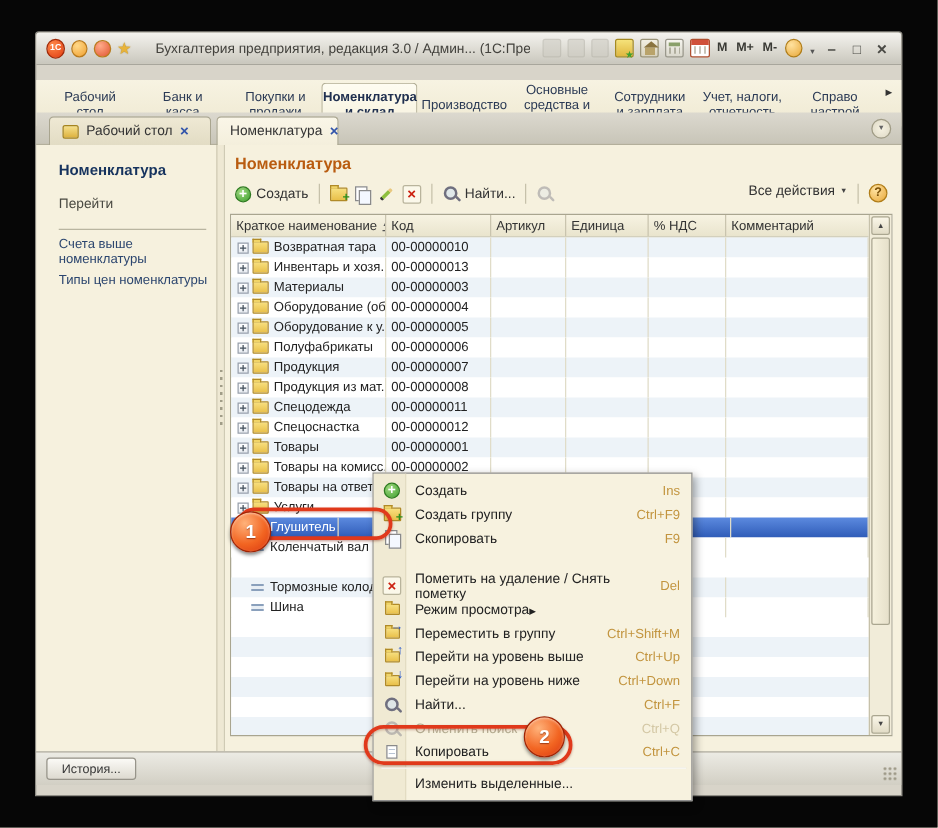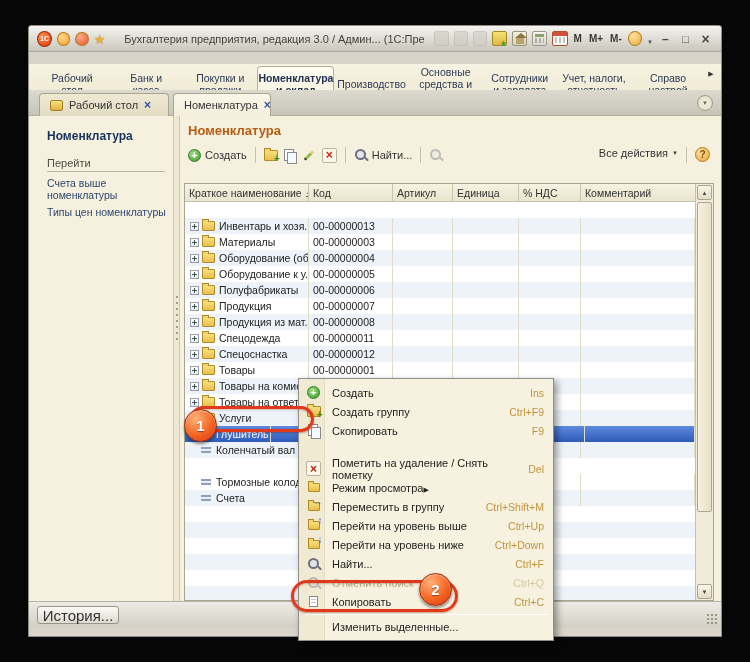--- a/index.html
+++ b/index.html
@@ -72,21 +72,21 @@
   .dt-x::before { content:"×"; color:#3355aa; font-weight:bold; font-size:12px; }
   .dt-round { position:absolute; right:8px; top:5px; width:16px; height:16px; border-radius:50%;
               background:radial-gradient(#f6f2e2,#ddd8c4); border:1px solid #a09c86;
               display:flex; align-items:center; justify-content:center; }
   .dt-round::before { content:"▼"; font-size:6px; color:#666; }
 
   
   .content { position:absolute; left:0; top:90px; width:100%; height:485px; background:#f6f1de; }
   .sidebar { position:absolute; left:4px; top:3px; width:139px; height:479px; background:#f6f1de; padding:10px 0 0 14px; }
   .sb-title { font-size:12px; font-weight:bold; color:#16335e; margin-bottom:14px; }
-  .sb-sec { font-size:11px; color:#4a4a42; padding-bottom:2px; border-bottom:1px solid #b9b5a0; width:118px; margin-bottom:5px; }
+  .sb-sec { font-size:11px; color:#4a4a42; padding-bottom:14px; border-bottom:1px solid #b9b5a0; width:118px; margin-bottom:5px; }
   .sb-link { font-size:10.5px; color:#2c466f; margin-bottom:5px; cursor:pointer; }
   .splitter { position:absolute; left:144px; top:0; width:6px; height:485px; background:#eee8d3; border-left:1px solid #cfcab4; }
   .splitter::before { content:""; position:absolute; left:2px; top:180px; width:2px; height:44px;
                       background:repeating-linear-gradient(#a19d88 0 2px, transparent 2px 6px); }
 
   .mainpanel { position:absolute; left:150px; top:0; width:538px; height:485px; background:#f6f1de; border-left:1px solid #cfcab4; }
   .mp-title { position:absolute; left:8px; top:7px; font-size:13px; font-weight:bold; color:#b95c10; }
   .toolbar { position:absolute; left:4px; top:27px; width:530px; height:24px; display:flex; align-items:center; gap:6px; padding:0 4px; }
   .tsep { width:1px; height:16px; background:#c6c1aa; margin:0 2px; }
   .tbtn { display:flex; align-items:center; gap:4px; font-size:11px; color:#333; cursor:pointer; }
@@ -111,21 +111,21 @@
   .dis40 { opacity:.4; }
   .tb-right { margin-left:auto; display:flex; align-items:flex-start; gap:6px; }
   .allact { font-size:11px; color:#333; display:flex; align-items:center; gap:4px; cursor:pointer; }
   .allact::after { content:"▼"; font-size:6px; color:#444; }
   .ic-help { width:15px; height:15px; border-radius:50%; background:radial-gradient(circle at 35% 30%, #ffe2a0, #e8a83a);
              border:1px solid #b07d18; color:#7a4f08; font-size:10px; font-weight:bold;
              display:flex; align-items:center; justify-content:center; }
   .ic-help::before { content:"?"; }
 
   
-  .table { position:absolute; left:4px; top:55px; width:530px; height:418px; background:#fff; border:1px solid #a9a58f;margin-top:12px; }
+  .table { position:absolute; left:4px; top:55px; width:530px; height:418px; background:#fff; border:1px solid #a9a58f; }
   .thead { position:absolute; left:0; top:0; width:510px; height:18px; display:flex;
            background:linear-gradient(#f7f3e2,#e9e4cd); border-bottom:1px solid #c6c2ac; }
   .th { font-size:10.5px; color:#333; padding:2px 4px; border-right:1px solid #c9c4ae; display:flex; align-items:center; gap:4px; overflow:hidden; white-space:nowrap; }
   .sorticon { font-size:6px; color:#555; border-bottom:1px solid #555; line-height:6px; padding-bottom:1px; }
   .sorticon::before { content:"▲"; }
   .c-name { width:124px; } .c-code { width:84px; } .c-art { width:60px; } .c-unit { width:66px; } .c-vat { width:62px; } .c-com { width:114px; border-right:none; }
   .tbody { position:absolute; left:0; top:18px; width:510px; height:304px; }
   .trow { position:absolute; left:0; width:510px; height:16px; display:flex; font-size:10.5px; color:#222; cursor:default; }
   .trow:nth-child(odd) { background:#edf3f8; }
   .trow:nth-child(even) { background:#ffffff; }
@@ -144,21 +144,21 @@
   .vscroll { position:absolute; right:0; top:0; width:18px; height:416px; background:#f1ecd9; border-left:1px solid #c6c1aa; }
   .sbtn { position:absolute; left:1px; width:15px; height:15px; background:linear-gradient(#faf6e8,#e2dcc6); border:1px solid #aaa690; border-radius:2px;
           display:flex; align-items:center; justify-content:center; font-size:6px; color:#444; }
   .sbtn.up { top:1px; } .sbtn.up::before { content:"▲"; }
   .sbtn.down { bottom:1px; } .sbtn.down::before { content:"▼"; }
   .sthumb { position:absolute; left:1px; top:18px; width:15px; height:310px; background:linear-gradient(90deg,#f6f1dd,#e6e0ca); border:1px solid #aaa690; border-radius:2px; }
 
   
   .statusbar { position:absolute; left:0; top:575px; width:100%; height:27px;
                background:linear-gradient(#ecebe4,#d2cfc4); border-top:1px solid #b5b2a5; }
-  .histbtn { position:absolute; left:8px; top:4px; width:82px; height:18px; font-size:15px; color:#333;
+  .histbtn { position:absolute; left:8px; top:4px; width:72px; height:18px; font-size:10px; color:#333;
              background:linear-gradient(#fbfaf6,#dddad0); border:1px solid #97948a; border-radius:3px;
              display:flex; align-items:center; justify-content:center; cursor:pointer; }
   .grip { position:absolute; right:3px; bottom:3px; width:12px; height:12px;
           background:radial-gradient(circle, #9a9684 1px, transparent 1.2px); background-size:4px 4px; }
 
   
   .ctxmenu { position:absolute; left:298px; top:378px; width:256px; height:263px; background:#f7f2df;
              border:1px solid #8f8f8f; box-shadow:3px 3px 7px rgba(0,0,0,.4); z-index:50; }
   .ctx-gutter { position:absolute; left:0; top:0; width:26px; height:100%; background:#f0ead3; border-right:1px solid #e3dcc2; }
   .mi { position:absolute; left:1px; width:252px; height:19px; display:flex; align-items:center;
@@ -299,20 +299,32 @@
               <span class="sorticon"></span>
             </div>
             <div class="th c-code">Код</div>
             <div class="th c-art">Артикул</div>
             <div class="th c-unit">Единица</div>
             <div class="th c-vat">% НДС</div>
             <div class="th c-com">Комментарий</div>
           </div>
 
           <div class="tbody">
+            <div class="trow" style="top:0">
+                <div class="td c-name">
+                  <span class="expand"></span>
+                  <span class="fold"></span>
+                  <span>Возвратная тара</span>
+                </div>
+                <div class="td c-code">00-00000010</div>
+                <div class="td c-art"></div>
+                <div class="td c-unit"></div>
+                <div class="td c-vat"></div>
+                <div class="td c-com"></div>
+              </div>
             <div class="trow" style="top:16px">
                 <div class="td c-name">
                   <span class="expand"></span>
                   <span class="fold"></span>
                   <span>Инвентарь и хозя...</span>
                 </div>
                 <div class="td c-code">00-00000013</div>
                 <div class="td c-art"></div>
                 <div class="td c-unit"></div>
                 <div class="td c-vat"></div>
@@ -491,21 +503,21 @@
                 </div>
                 <div class="td c-code"></div>
                 <div class="td c-art"></div>
                 <div class="td c-unit"></div>
                 <div class="td c-vat"></div>
                 <div class="td c-com"></div>
               </div>
             <div class="trow" style="top:288px">
                 <div class="td c-name">
                   <span class="elem"></span>
-                  <span>Счета</span>
+                  <span>Шина</span>
                 </div>
                 <div class="td c-code"></div>
                 <div class="td c-art"></div>
                 <div class="td c-unit"></div>
                 <div class="td c-vat"></div>
                 <div class="td c-com"></div>
               </div>
           </div>
           <div class="tfill"></div>
           <div class="vscroll">

